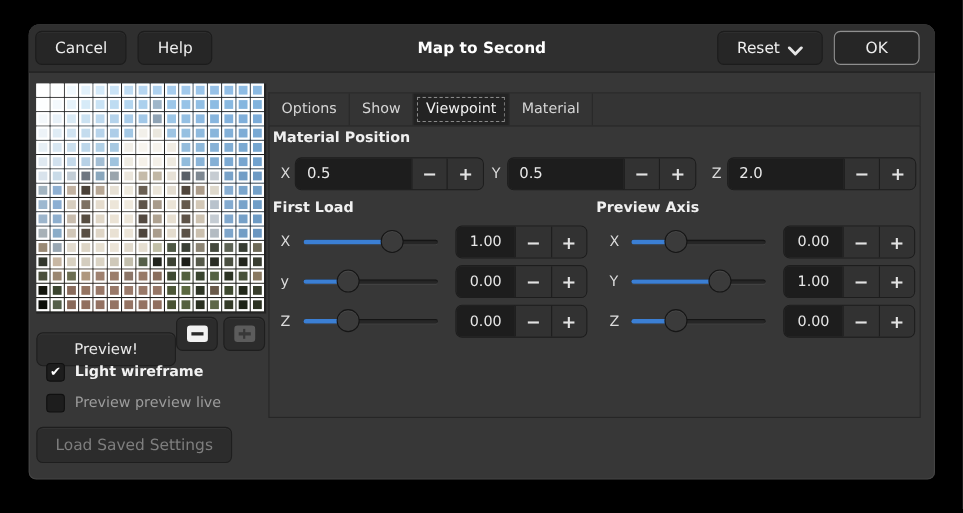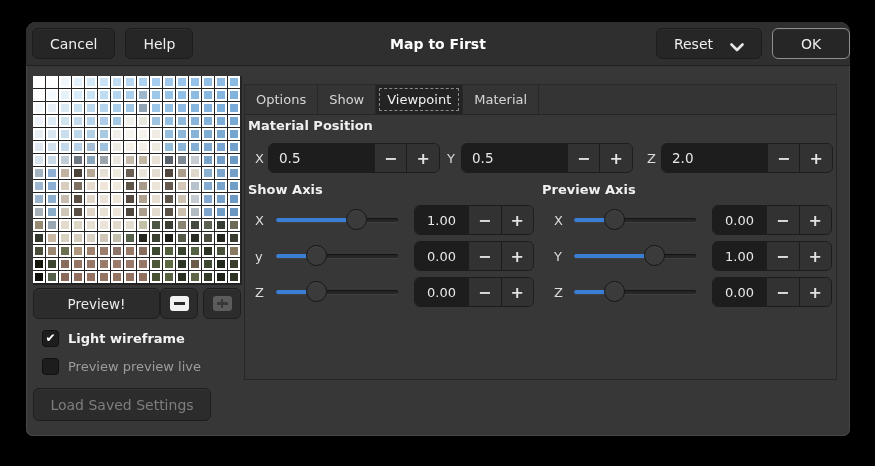--- a/index.html
+++ b/index.html
@@ -24,42 +24,42 @@
     display:flex; align-items:center;
   }
   .hbtn {
     height:31px; display:inline-flex; align-items:center; justify-content:center;
     padding:0 17px; background:#262626; border:1px solid #1c1c1c;
     border-radius:6px; color:#eeeeee; font-size:14px; cursor:default;
     box-shadow:inset 0 1px 0 rgba(255,255,255,0.04);
   }
   .hbtn.cancel { margin-left:6px; }
   .hbtn.help { margin-left:10px; }
-  .hbtn.reset { margin-left:auto; gap:17px; }
-  .hbtn.ok { margin-left:10px; margin-right:0; min-width:78px; border:1px solid #8f8f8f; }
+  .hbtn.reset { margin-left:auto; gap:7px; }
+  .hbtn.ok { margin-left:10px; margin-right:14px; min-width:78px; border:1px solid #8f8f8f; }
   .win-title {
     position:absolute; left:50%; top:50%; transform:translate(-50%,-50%);
     font-weight:bold; font-size:14px; color:#ffffff; white-space:nowrap;
   }
   .chev { width:14px; height:9px; display:inline-block; }
   
   .preview-grid {
     position:absolute; left:7px; top:54px; width:209px; height:209px;
     background:#232323;
     display:grid; grid-template-columns:repeat(16,12px); grid-auto-rows:12px;
     gap:1px;
   }
   .preview-grid .cell { border:2px solid #fff; }
   .btn {
     position:absolute; display:flex; align-items:center; justify-content:center;
     background:#2c2c2c; border:1px solid #1e1e1e; border-radius:6px;
     color:#e9e9e9; font-size:13.5px;
     box-shadow:inset 0 1px 0 rgba(255,255,255,0.04);
   }
-  .preview-btn { left:7px; top:266px; width:127px; height:31px; }
+  .preview-btn { left:7px; top:280px; width:127px; height:31px; }
   .zoom-btn { width:38px; height:31px; top:266px; }
   .zoom-out { left:134px; }
   .zoom-in  { left:177px; }
   .zoombox {
     width:19px; height:15px; background:#f2f2f2; border-radius:3px;
     position:relative; display:inline-block;
   }
   .zoombox::after {
     content:""; position:absolute; left:4px; right:4px; top:6px; height:2.5px;
     background:#2a2a2a;
@@ -155,21 +155,21 @@
   }
 </style>
 </head>
 <body>
 
 <div class="window">
 
   <div class="headerbar">
     <div class="hbtn cancel">Cancel</div>
     <div class="hbtn help">Help</div>
-    <div class="win-title">Map to First</div>
+    <div class="win-title">Map to Second</div>
     <div class="hbtn reset">
       <span>Reset</span>
       <span class="chev">
         <svg width="14" height="9" viewBox="0 0 14 9">
             <polyline points="1.5,1.5 7,7 12.5,1.5" fill="none" stroke="#e6e6e6" stroke-width="2.6" stroke-linecap="round" stroke-linejoin="round"></polyline>
           </svg>
       </span>
     </div>
     <div class="hbtn ok">OK</div>
   </div>
@@ -478,21 +478,21 @@
     <div class="sbtn">+</div>
   </div>
 
   <div class="axis-label" style="left:621px; top:129px;">Z</div>
   <div class="spingroup vp-group" style="left:635px;">
     <div class="entry">2.0</div>
     <div class="sbtn">−</div>
     <div class="sbtn">+</div>
   </div>
 
-  <div class="section-title st-first">Show Axis</div>
+  <div class="section-title st-first">First Load</div>
   <div class="section-title st-second">Preview Axis</div>
 
   <div class="axis-label" style="left:229px; top:191px;">X</div>
   <div class="slider" style="left:250px; top:183px;">
     <div class="track"></div>
       <div class="fill" style="width: 66%; background: rgb(59, 127, 212);"></div>
       <div class="thumb" style="left: calc(66% - 10.5px);"></div>
   </div>
   <div class="spingroup ax-group" style="left:388px; top:183px;">
     <div class="entry centered">1.00</div>

